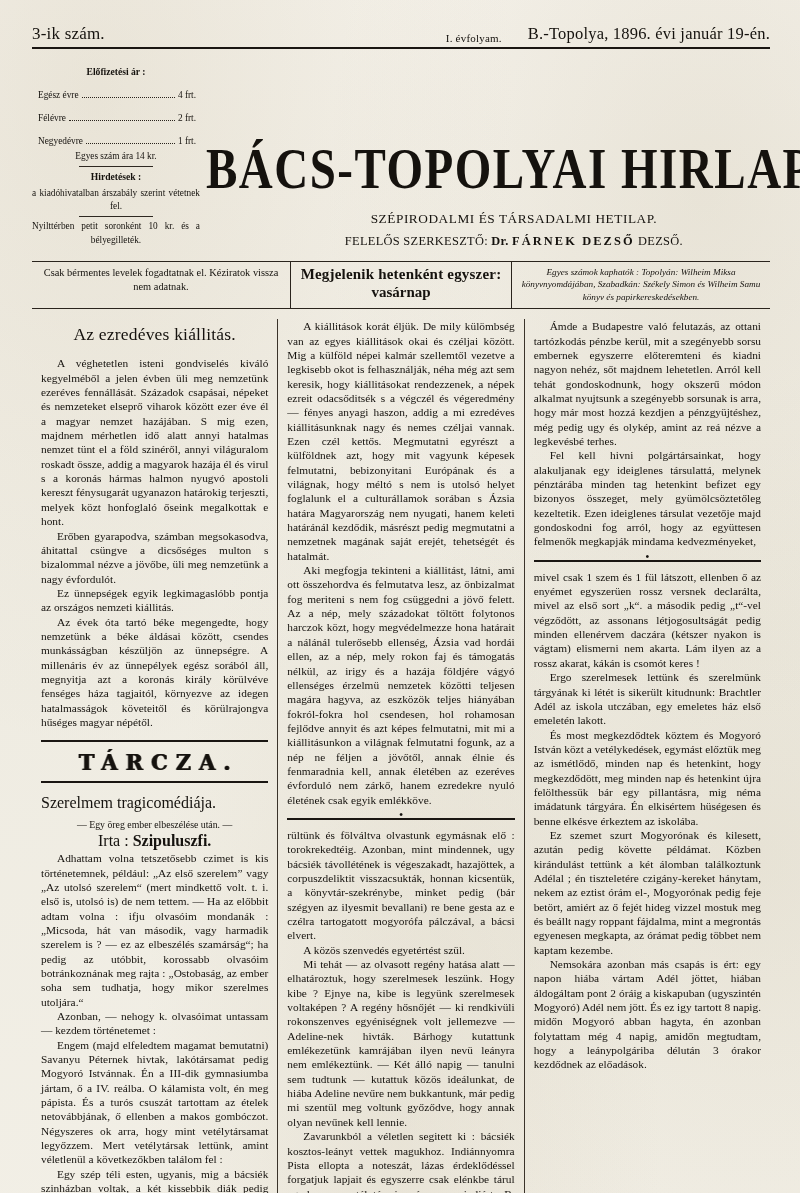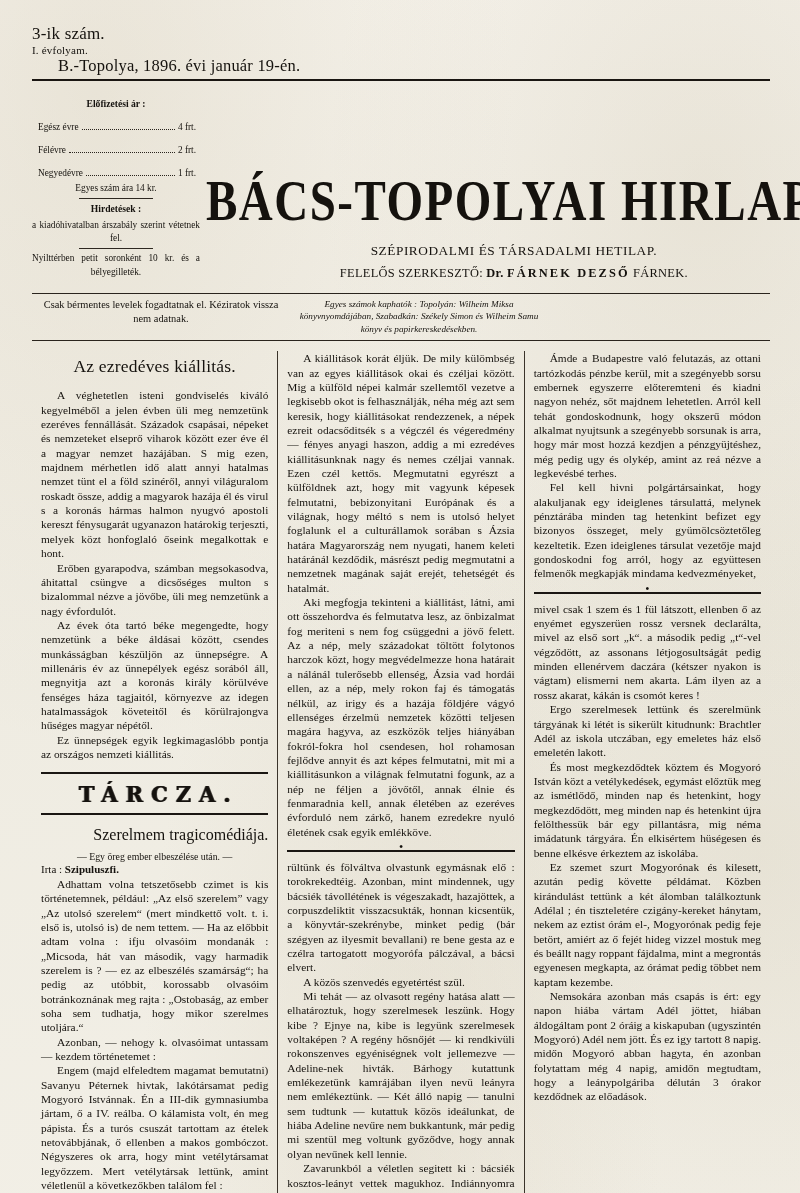--- a/index.html
+++ b/index.html
@@ -40,25 +40,24 @@
     position: relative;
     z-index: 1;
     padding: 24px 30px 6px 32px;
     box-sizing: border-box;
     height: 100%;
   }
 
   
   .topline {
     display: flex;
-    align-items: flex-start;
+    align-items: flex-end;
     font-size: 16.5px;
     letter-spacing: .2px;
     padding-bottom: 2px;
-    flex-direction: column;
   }
   .topline .issue { flex: 0 0 auto; font-size: 17px; }
   .topline .spacer { flex: 1 1 auto; }
   .topline .vol { flex: 0 0 auto; font-size: 11px; }
   .topline .place { flex: 0 0 auto; font-size: 16.5px; margin-left: 26px; }
 
   .rule-thick {
     border: 0;
     border-top: 2.2px solid #1a1612;
     margin: 1px 0 0 0;
@@ -228,32 +227,33 @@
     font-size: 21px;
     letter-spacing: 8px;
     text-indent: 8px;
     line-height: 1;
     margin: 0;
     
     text-shadow: 0.7px 0 0 rgba(20,16,12,0.75), -0.7px 0 0 rgba(20,16,12,0.55);
     transform: scaleY(1.1);
   }
   .feuilleton-title {
-    text-align: right;
+    text-align: left;
     font-size: 16px;
     margin: 0 0 5px 0;
     font-weight: normal;
   }
   .feuilleton-sub {
     text-align: center;
     font-size: 9.8px;
     margin: 0 0 3px 0;
   }
   .feuilleton-author {
-    font-size: 11px;
+    text-align: center;
+    font-size: 16px;
     margin: 0 0 7px 0;
   }
   .feuilleton-author .nm { font-weight: bold; }
   .feuil-top-rule {
     border: 0;
     border-top: 2.4px solid #1a1612;
     margin: 0 0 8px 0;
   }
   .feuil-top-rule-wrap { position: relative; }
   .feuil-top-rule-wrap .dot {
@@ -308,43 +308,47 @@
         <p class="justified">Nyilttérben petit soronként 10 kr. és a bélyegilleték.</p>
       </div>
 
       <div class="mh-center">
         <h1 class="paper-title">BÁCS-TOPOLYAI HIRLAP.</h1>
         <p class="subtitle-1">SZÉPIRODALMI ÉS TÁRSADALMI HETILAP.</p>
         <p class="subtitle-2">
           <span>FELELŐS SZERKESZTŐ:</span>
           <span class="ed-dr">Dr.</span>
           <span class="ed-name">FÁRNEK DEZSŐ</span>
-          <span>FÁRNEK.</span>
+          <span>DEZSŐ.</span>
         </p>
       </div>
 
     </div>
 
     <div class="infobar-wrap">
       <hr class="rule-thin">
       <div class="infobar">
         <div class="cell left">Csak bérmentes levelek fogadtatnak el. Kéziratok vissza nem adatnak.</div>
+        <div class="cell mid">
+          <div class="m1">Megjelenik hetenként egyszer:</div>
+          <div class="m2">vasárnap</div>
+        </div>
         <div class="cell right">Egyes számok kaphatók : Topolyán: Wilheim Miksa könyvnyomdájában, Szabadkán: Székely Simon és Wilheim Samu könyv és papirkereskedésekben.</div>
       </div>
       <hr class="rule-thin">
     </div>
 
     <div class="columns">
 
       <div class="col c1">
         <h2 class="article-title">Az ezredéves kiállitás.</h2>
         <p>A véghetetlen isteni gondviselés kiváló kegyelméből a jelen évben üli meg nemzetünk ezeréves fennállását. Századok csapásai, népeket és nemzeteket elseprő viharok között ezer éve él a magyar nemzet hazájában. S mig ezen, majdnem mérhetlen idő alatt annyi hatalmas nemzet tünt el a föld szinéről, annyi világuralom roskadt össze, addig a magyarok hazája él és virul s a koronás hármas halmon nyugvó apostoli kereszt fénysugarát ugyanazon határokig terjeszti, melyek közt honfoglaló őseink megalkottak e hont.</p>
         <p>Erőben gyarapodva, számban megsokasodva, áhitattal csüngve a dicsőséges multon s bizalommal nézve a jövőbe, üli meg nemzetünk a nagy évfordulót.</p>
+        <p>Ez ünnepségek egyik legkimagaslóbb pontja az országos nemzeti kiállitás.</p>
         <p>Az évek óta tartó béke megengedte, hogy nemzetünk a béke áldásai között, csendes munkásságban készüljön az ünnepségre. A millenáris év az ünnepélyek egész sorából áll, megnyitja azt a koronás király körülvéve fenséges háza tagjaitól, környezve az idegen hatalmasságok követeitől és körülrajongva hűséges magyar népétől.</p>
-        <p>Ez ünnepségek egyik legkimagaslóbb pontja az országos nemzeti kiállitás.</p>
 
         <div class="tarcza-block">
           <hr class="tarcza-rule-top">
           <div class="tarcza-title">TÁRCZA.</div>
           <hr class="tarcza-rule-bot">
           <h3 class="feuilleton-title">Szerelmem tragicomédiája.</h3>
           <p class="feuilleton-sub noind">— Egy öreg ember elbeszélése után. —</p>
           <p class="feuilleton-author noind">
             <span>Irta :</span>
             <span class="nm">Szipuluszfi.</span>

